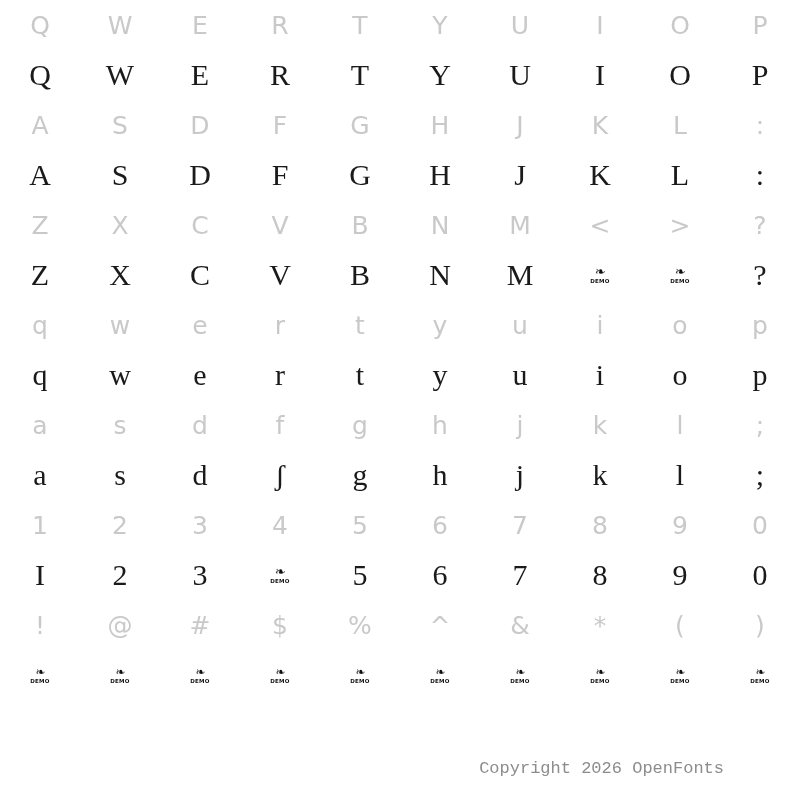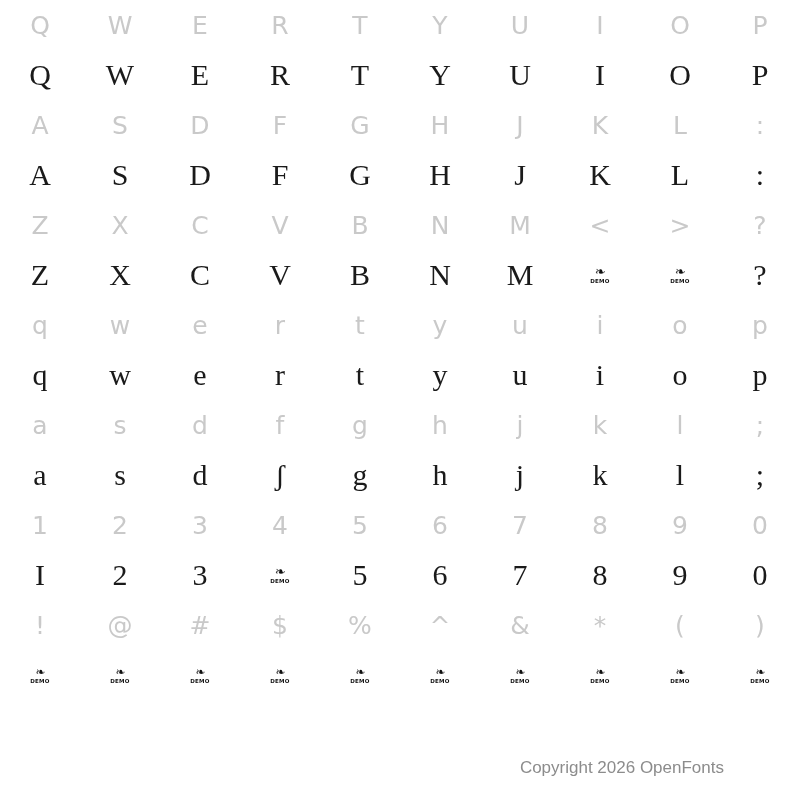--- a/index.html
+++ b/index.html
@@ -75,21 +75,21 @@
 
   #footer {
     position: absolute;
     left: 0;
     right: 0;
     bottom: 22px;
     text-align: right;
     padding-right: 76px;
   }
   #footer .copyright {
-    font-family: Liberation Sans, sans-serif;
+    font-family: Liberation Mono, monospace;
     font-size: 17px;
     color: #8c8c8c;
   }
 </style>
 </head>
 <body>
 
 <div id="glyph-grid">
     <div class="cell key">Q</div>
     <div class="cell key">W</div>

